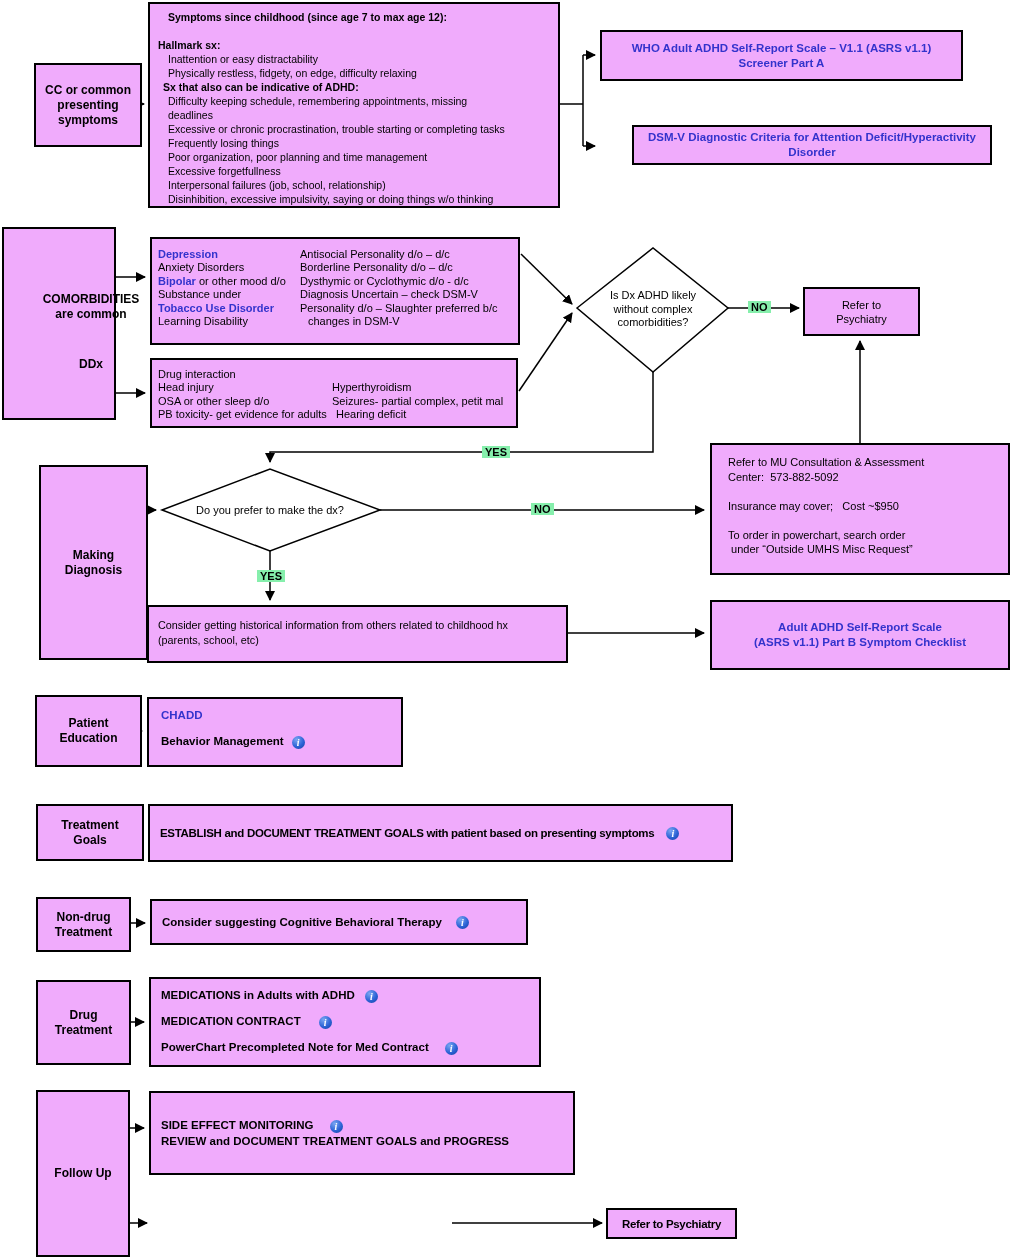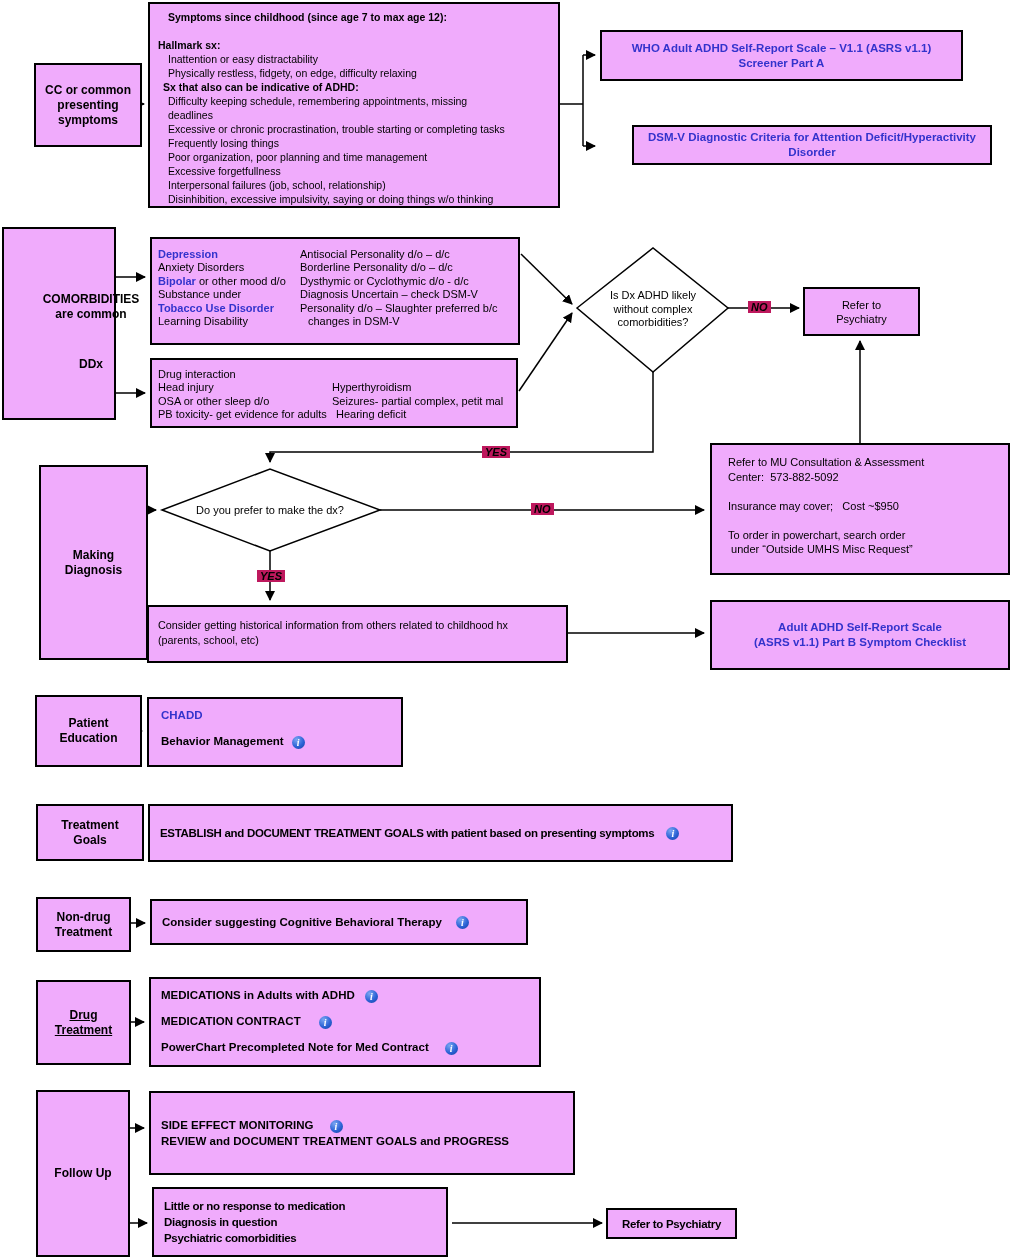--- a/index.html
+++ b/index.html
@@ -6,21 +6,21 @@
   #canvas{position:relative;width:1011px;height:1260px;background:#fff;
           font-family:"Liberation Sans", sans-serif;color:#000;font-size:11px;}
   #wires{position:absolute;left:0;top:0;width:1011px;height:1260px;}
   .box{position:absolute;border:2px solid #000;background:#f0abfc;box-sizing:border-box;}
   .center{display:flex;align-items:center;justify-content:center;text-align:center;}
   .bold{font-weight:bold;}
   .pre{white-space:pre-line;}
   .prew{white-space:pre-wrap;}
   .link{color:#3333cc;font-weight:bold;}
   .stage{font-weight:bold;font-size:12px;line-height:15px;margin-left:32px;}
-  .lbl{position:absolute;font-weight:bold;font-size:11px;background:#be185d;padding:0 3px;font-style:italic;}
+  .lbl{position:absolute;font-weight:bold;font-size:11px;background:#86efac;padding:0 3px;}
   .dtext{position:absolute;text-align:center;font-size:11px;line-height:13.5px;}
   .cond{letter-spacing:-0.3px;}
   .info{display:inline-block;width:13px;height:13px;border-radius:50%;
         background:radial-gradient(circle at 35% 28%, #7aa6f2 0%, #2c63d6 55%, #123f9e 100%);
         color:#fff;font-family:"Liberation Serif", serif;font-style:italic;font-weight:bold;
         font-size:10px;line-height:13px;text-align:center;vertical-align:middle;margin-left:12px;}
   .line{line-height:14px;}
   .sym-line{white-space:pre-line;line-height:14px;}
   .col{position:absolute;line-height:13.4px;}
 </style>
@@ -110,21 +110,21 @@
   <div class="box center stage" style="left:4px;top:804px;width:108px;height:57px;">
     <span class="pre">Treatment
 Goals</span>
   </div>
 
   <div class="box center stage" style="left:4px;top:897px;width:95px;height:55px;">
     <span class="pre">Non-drug
 Treatment</span>
   </div>
 
-  <div class="box center stage" style="left:4px;top:980px;width:95px;height:85px;text-decoration:underline;">
+  <div class="box center stage" style="left:4px;top:980px;width:95px;height:85px;">
     <span class="pre">Drug
 Treatment</span>
   </div>
 
   <div class="box center stage" style="left:4px;top:1090px;width:94px;height:167px;">
     <span>Follow Up</span>
   </div>
 
   <div class="box" style="left:148px;top:2px;width:412px;height:206px;padding:6px 8px;font-size:10.5px;">
     <div class="bold line" style="padding-left:10px;">Symptoms since childhood (since age 7 to max age 12):</div>
@@ -236,21 +236,18 @@
     <div><span class="bold" style="font-size:11.5px;">MEDICATIONS in Adults with ADHD</span><span class="info" style="margin-left:10px;">i</span></div>
     <div><span class="bold" style="font-size:11.5px;">MEDICATION CONTRACT</span><span class="info" style="margin-left:18px;">i</span></div>
     <div><span class="bold" style="font-size:11.5px;">PowerChart Precompleted Note for Med Contract</span><span class="info" style="margin-left:16px;">i</span></div>
   </div>
 
   <div class="box" style="left:149px;top:1091px;width:426px;height:84px;display:flex;flex-direction:column;justify-content:center;gap:2px;padding:0 10px;">
     <div><span class="bold" style="font-size:11.5px;">SIDE EFFECT MONITORING</span><span class="info" style="margin-left:16px;">i</span></div>
     <div><span class="bold" style="font-size:11.5px;">REVIEW and DOCUMENT TREATMENT GOALS and PROGRESS</span></div>
   </div>
 
-  <div class="box pre bold cond" style="left:152px;top:1187px;width:296px;height:70px;display:flex;align-items:center;padding:0 10px;font-size:11.5px;line-height:16px;">Little or no response to medication
-Diagnosis in question
-Psychiatric comorbidities</div>
 
   <div class="box center" style="left:606px;top:1208px;width:131px;height:31px;">
     <span class="bold cond" style="font-size:11.5px;">Refer to Psychiatry</span>
   </div>
 
 </div>
 
 </body></html>

